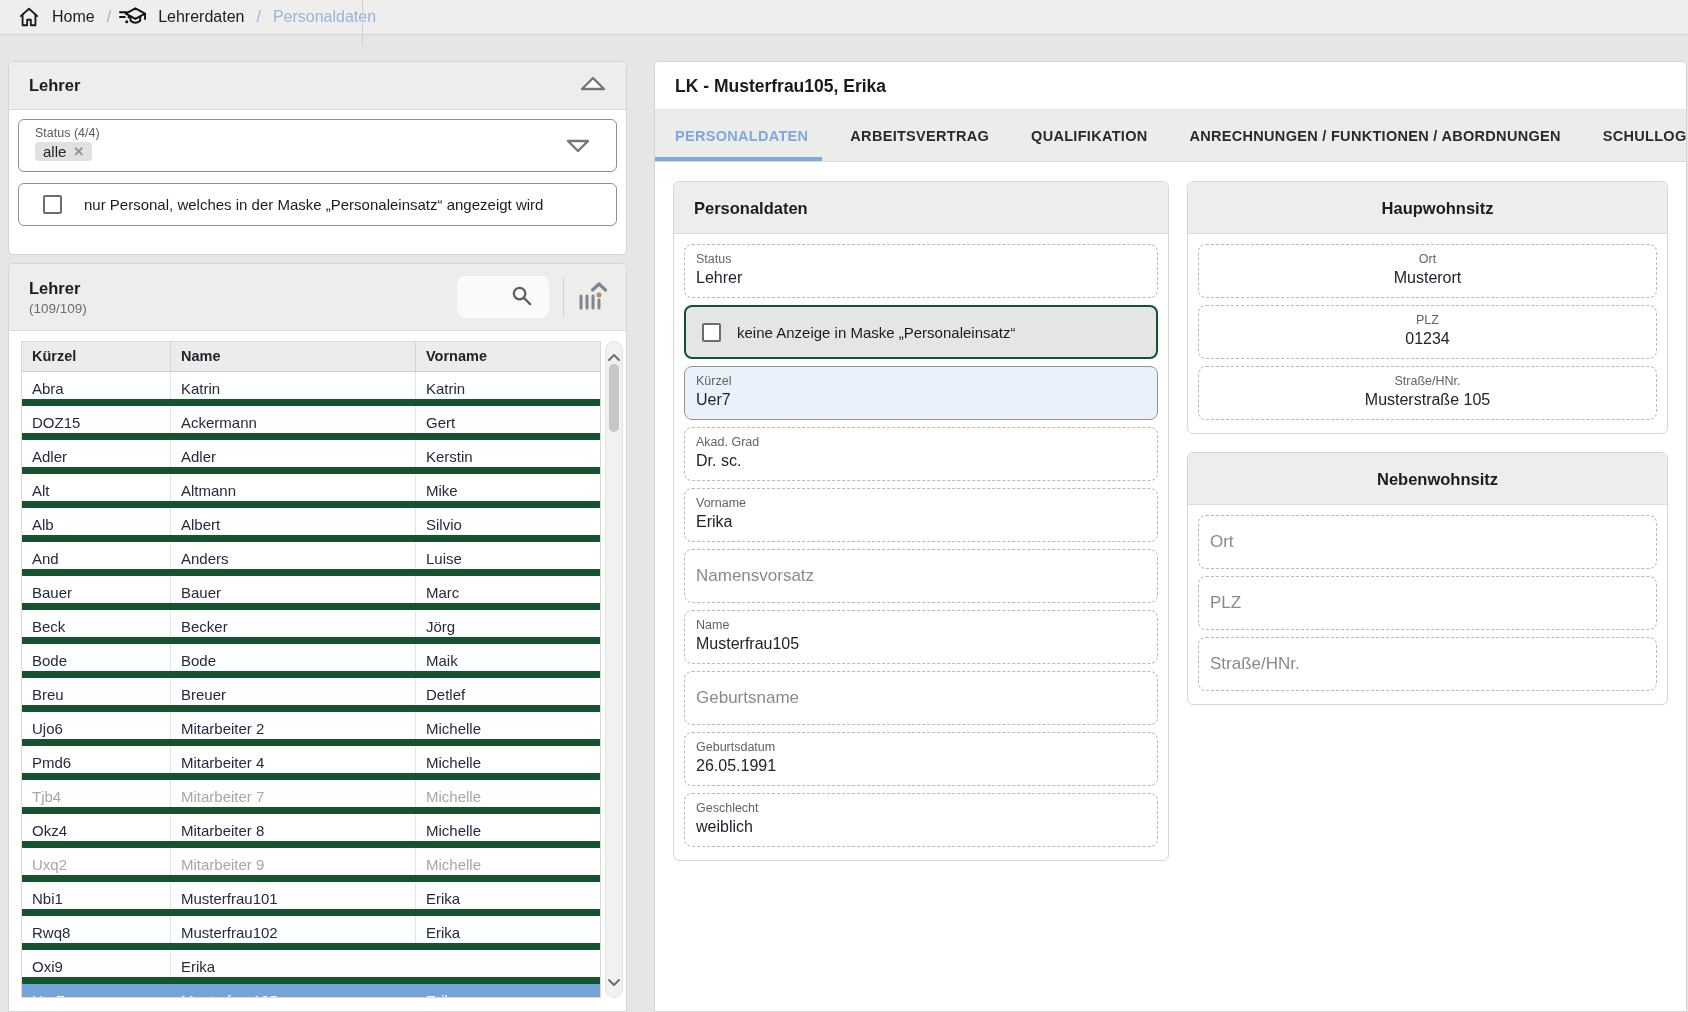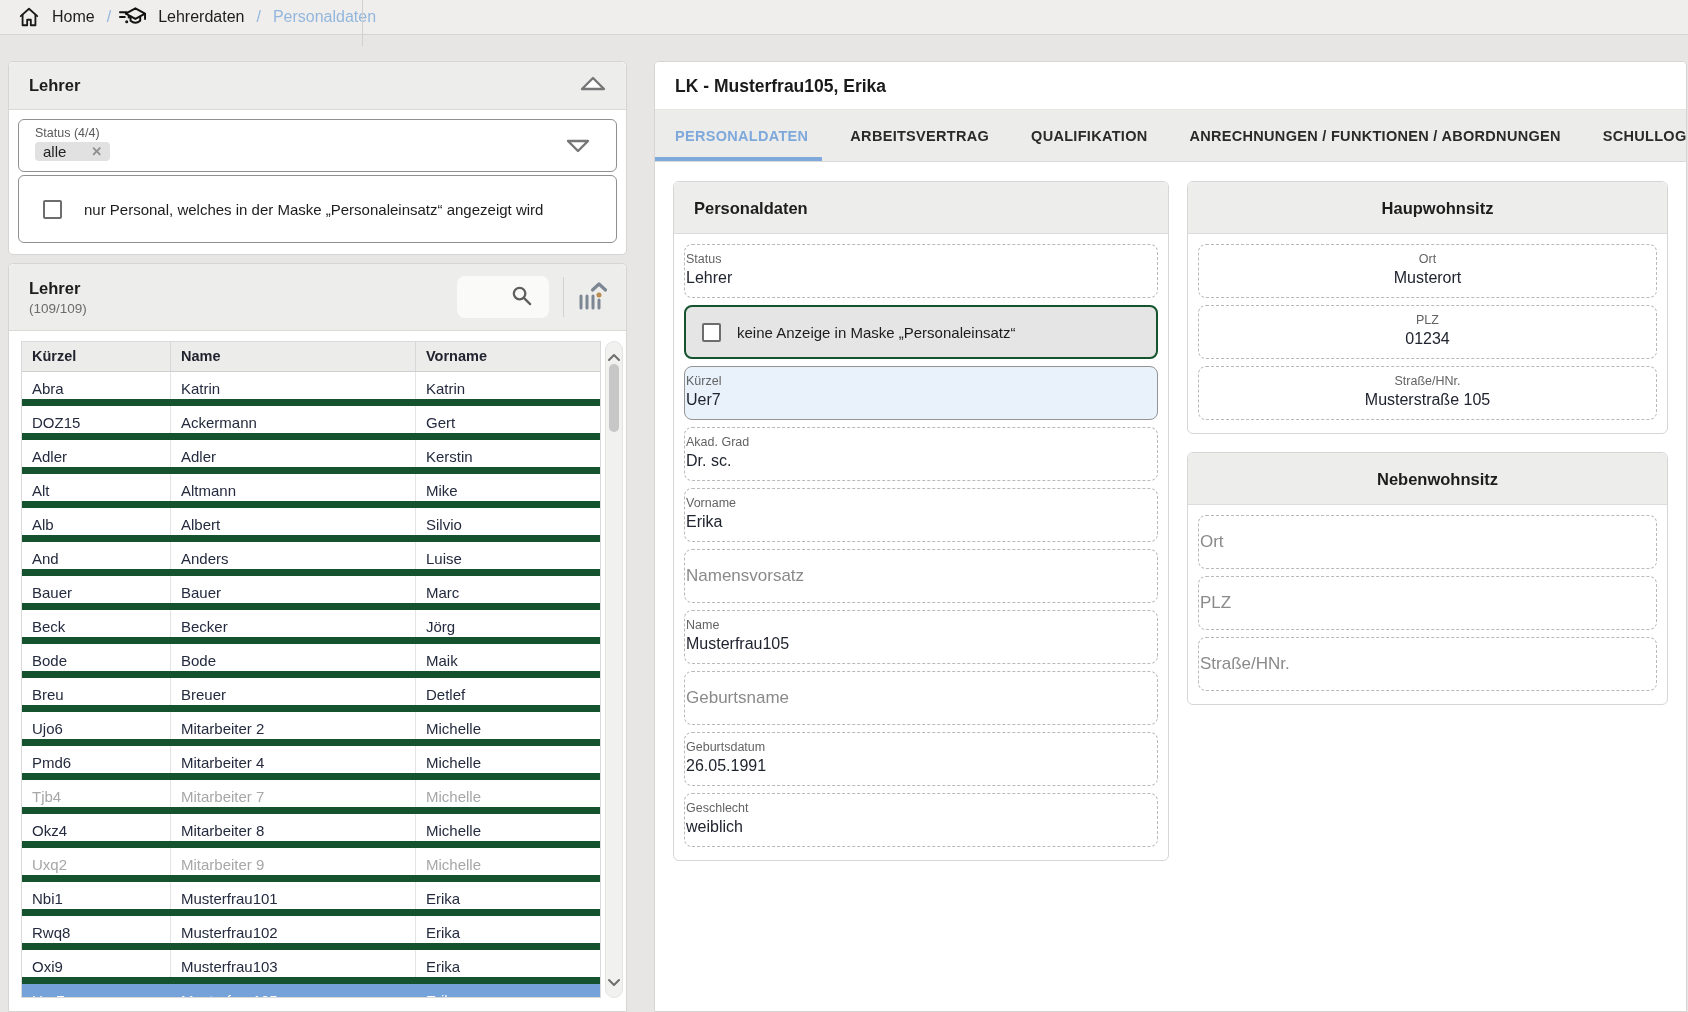--- a/index.html
+++ b/index.html
@@ -21,24 +21,24 @@
   .card { position:absolute; background:#fff; border:1px solid #d7d5d4; border-radius:5px 5px 0 0; }
   .card-header { background:#ededec; border-bottom:1px solid #dbd9d8; border-radius:5px 5px 0 0; }
   .card-title { font-size:16.5px; font-weight:bold; color:#1d1d1d; }
 
   
   .filter-card { left:8px; top:61px; width:619px; height:194px; border-radius:5px; }
   .filter-card .card-header { height:48px; display:flex; align-items:center; justify-content:space-between; padding:0 20px; }
   .filter-body { padding:9px; }
   .status-box { position:relative; height:53px; border:1px solid #8f8f8f; border-radius:6px; padding:6px 16px; background:#fff; }
   .status-label { font-size:12.5px; color:#5a5a5a; }
-  .chip { display:inline-flex; align-items:center; margin-top:2px; background:#e1e1e1; border-radius:4px; padding:1px 8px; font-size:15px; color:#222;gap:18px; }
+  .chip { display:inline-flex; align-items:center; margin-top:2px; background:#e1e1e1; border-radius:4px; padding:1px 8px; font-size:15px; color:#222; }
   .chip .x { margin-left:7px; color:#8f8f8f; font-size:13px; font-weight:bold; cursor:pointer; }
   .dd-arrow { position:absolute; right:26px; top:19px; }
-  .check-box-row { margin-top:3px; height:68px; border:1px solid #8f8f8f; border-radius:6px; background:#fff;
+  .check-box-row { margin-top:11px; height:43px; border:1px solid #8f8f8f; border-radius:6px; background:#fff;
                    display:flex; align-items:center; padding-left:24px; }
   .cb { width:19px; height:19px; border:2px solid #6d6d6d; border-radius:2px; background:#fff; flex:0 0 auto; cursor:pointer; }
   .cb-label { margin-left:22px; font-size:15px; color:#1d1d1d; }
 
   
   .list-card { left:8px; top:263px; width:619px; height:749px; border-radius:5px 5px 0 0; overflow:hidden; }
   .list-card .card-header { height:67px; display:flex; align-items:center; justify-content:space-between; padding:0 16px 0 20px; }
   .list-count { font-size:13.5px; color:#6c6c6c; margin-top:3px; }
   .header-tools { display:flex; align-items:center; }
   .search-btn { width:92px; height:42px; background:#fafaf9; border-radius:8px; display:flex; align-items:center;
@@ -76,21 +76,21 @@
 
   .detail-body { display:flex; padding:19px 18px; gap:18px; }
   .sec { border:1px solid #d6d6d6; border-radius:6px; background:#fff; }
   .sec-header { height:52px; line-height:52px; padding-left:20px; background:#ededec;
                 border-bottom:1px solid #dcdcdc; border-radius:6px 6px 0 0;
                 font-size:16.5px; font-weight:bold; color:#1d1d1d; }
   .sec-body { padding:10px; }
   .col-left { width:497px; }
   .col-right { width:482px; display:flex; flex-direction:column; gap:18px;text-align:center; }
 
-  .field { min-height:54px; border-radius:8px; padding:7px 1px; margin-bottom:7px; background:#fff; }
+  .field { min-height:54px; border-radius:8px; padding:7px 11px; margin-bottom:7px; background:#fff; }
   .field:last-child { margin-bottom:3px; }
   .field.dashed { border:1px dashed #b9b9b9; }
   .field.editable { border:1px solid #949494; background:#e9f1fb; }
   .f-label { font-size:12.5px; color:#636363; }
   .f-value { font-size:16px; color:#20242f; margin-top:3px; }
   .field.empty { display:flex; align-items:center; }
   .f-placeholder { font-size:17px; color:#8a8a8a; }
   .field.cbfield { border:2px solid #14532d; background:#e5e5e5; display:flex; align-items:center; padding-left:16px; }
   .cbfield .cb-label { margin-left:16px; color:#1c1c1c; }
 </style>
@@ -269,21 +269,20 @@
         <div class="tcell">Musterfrau101</div>
         <div class="tcell">Erika</div>
       </div>
       <div class="trow">
         <div class="tcell">Rwq8</div>
         <div class="tcell">Musterfrau102</div>
         <div class="tcell">Erika</div>
       </div>
       <div class="trow">
         <div class="tcell">Oxi9</div>
-        <div class="tcell">Musterfrau103</div>
         <div class="tcell">Erika</div>
       </div>
       <div class="trow sel">
         <div class="tcell">Uer7</div>
         <div class="tcell">Musterfrau105</div>
         <div class="tcell">Erika</div>
       </div>
 
     </div>
 

